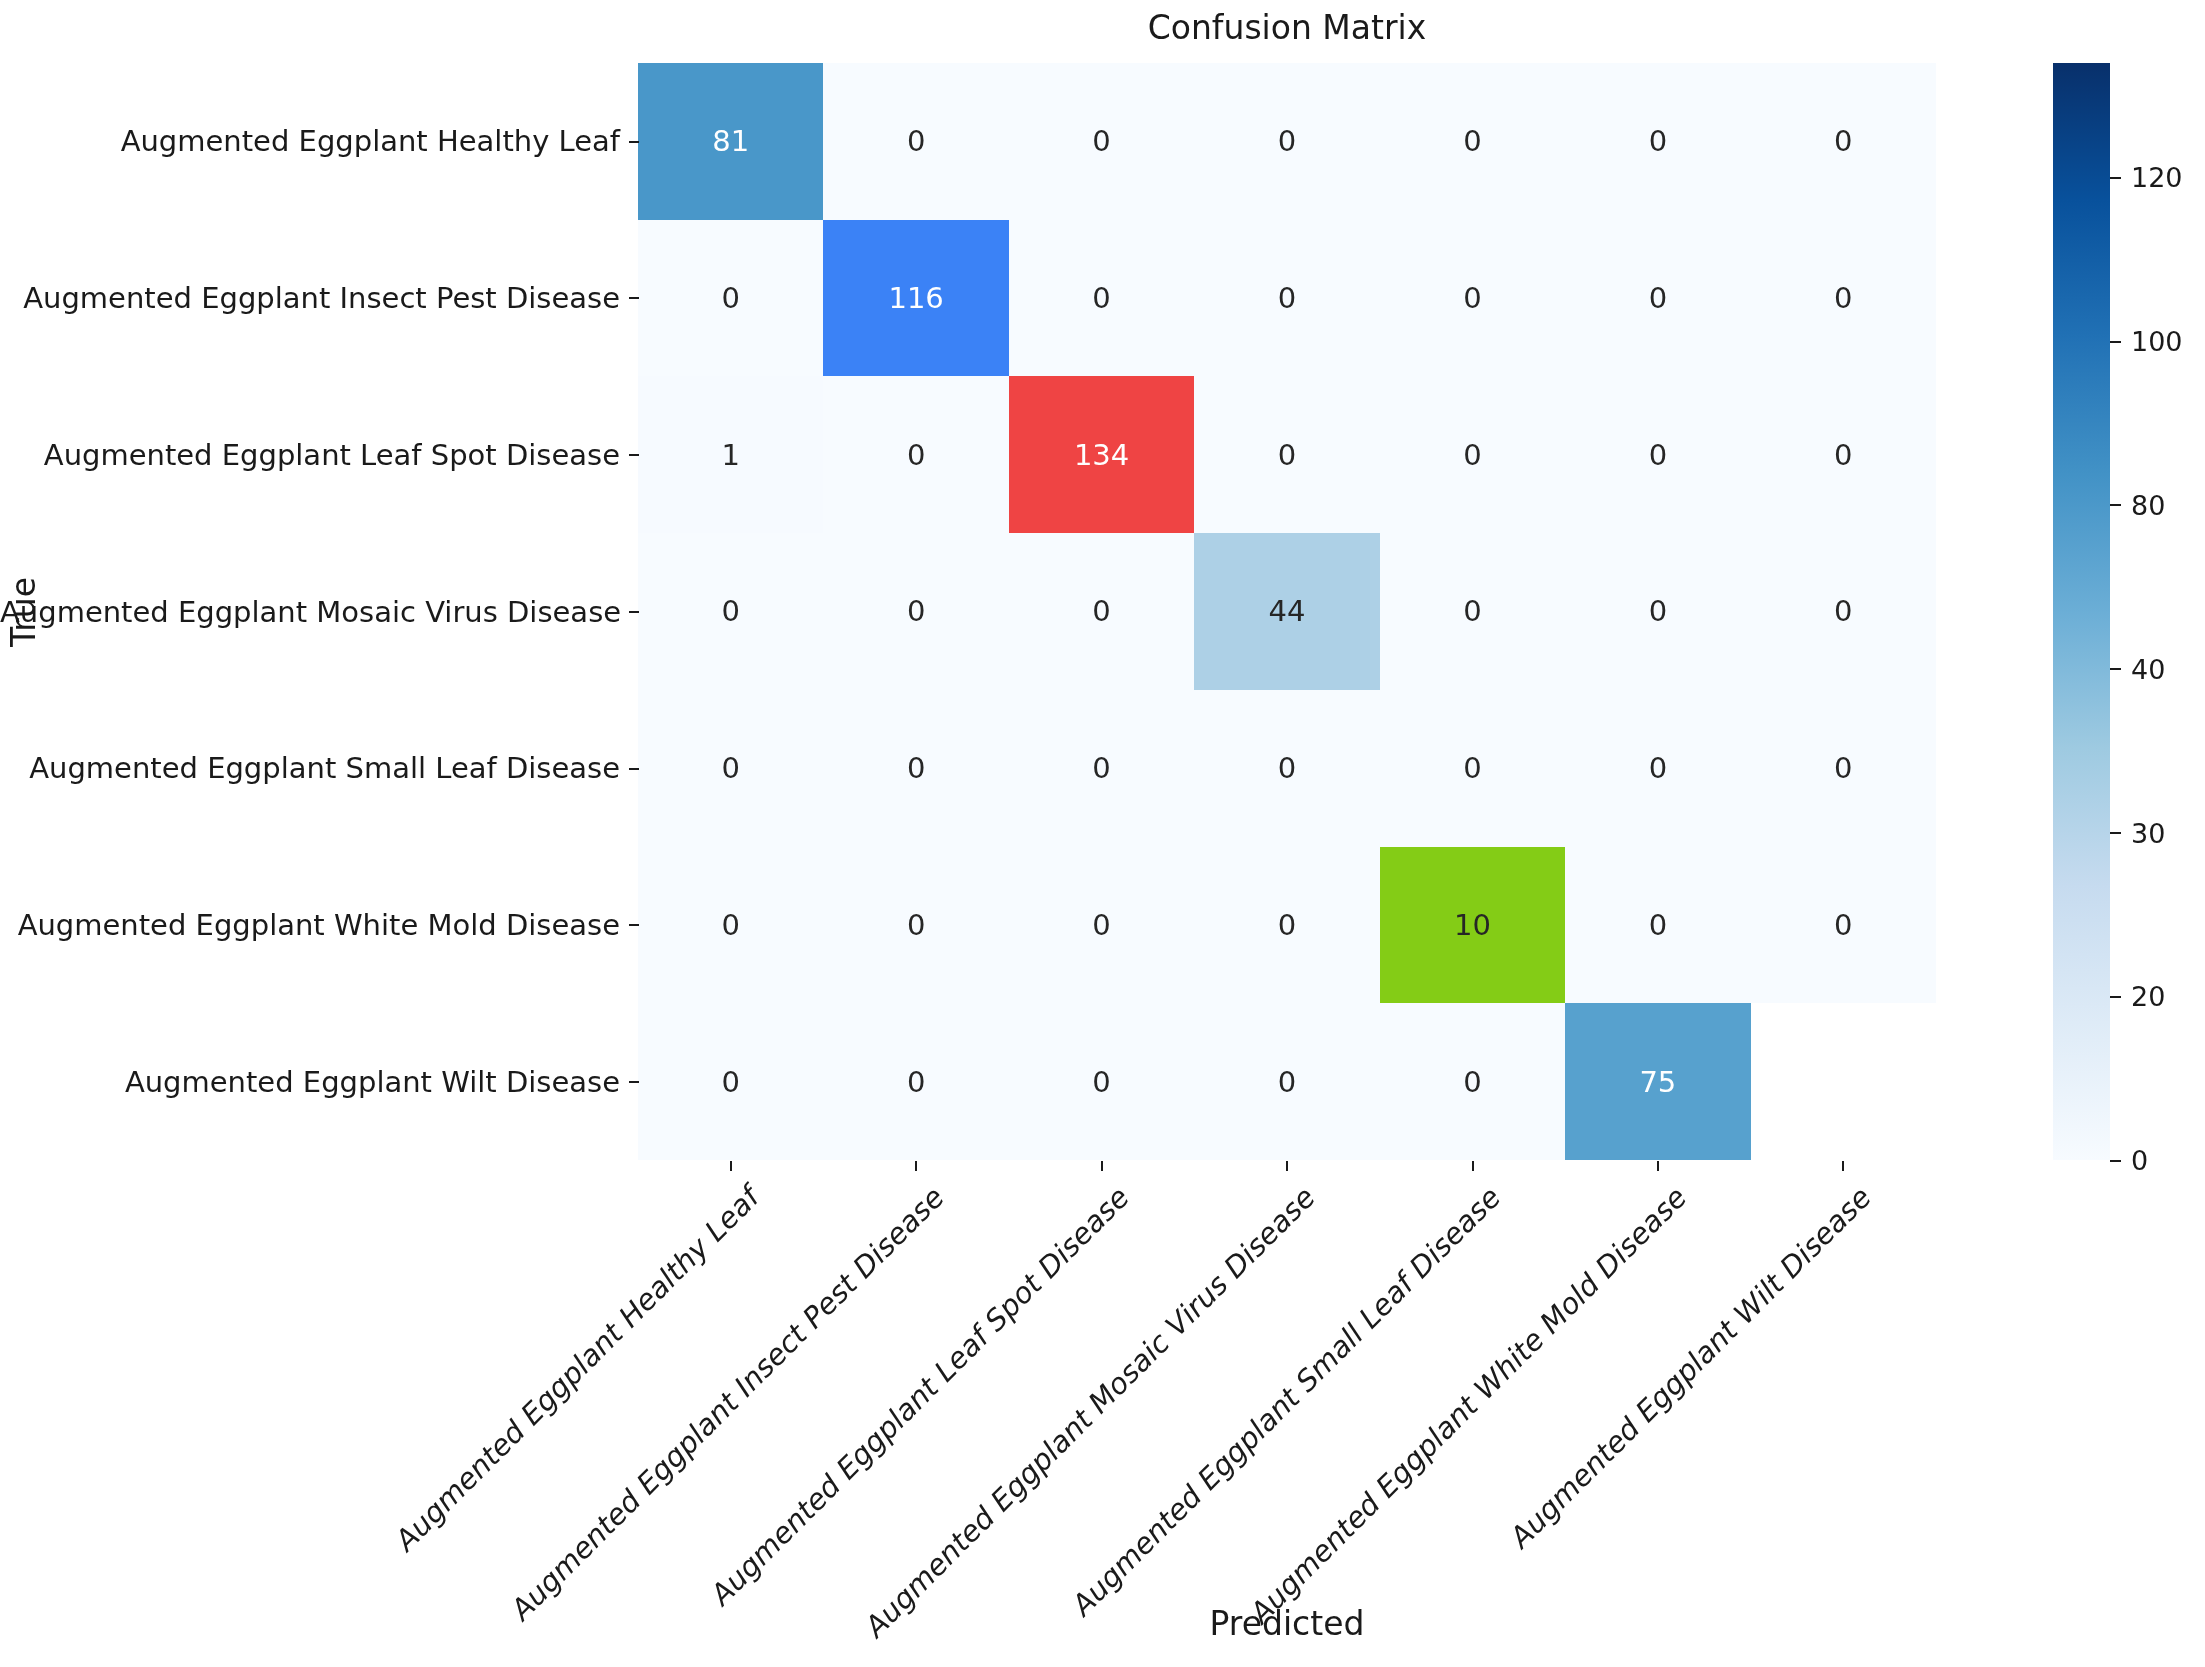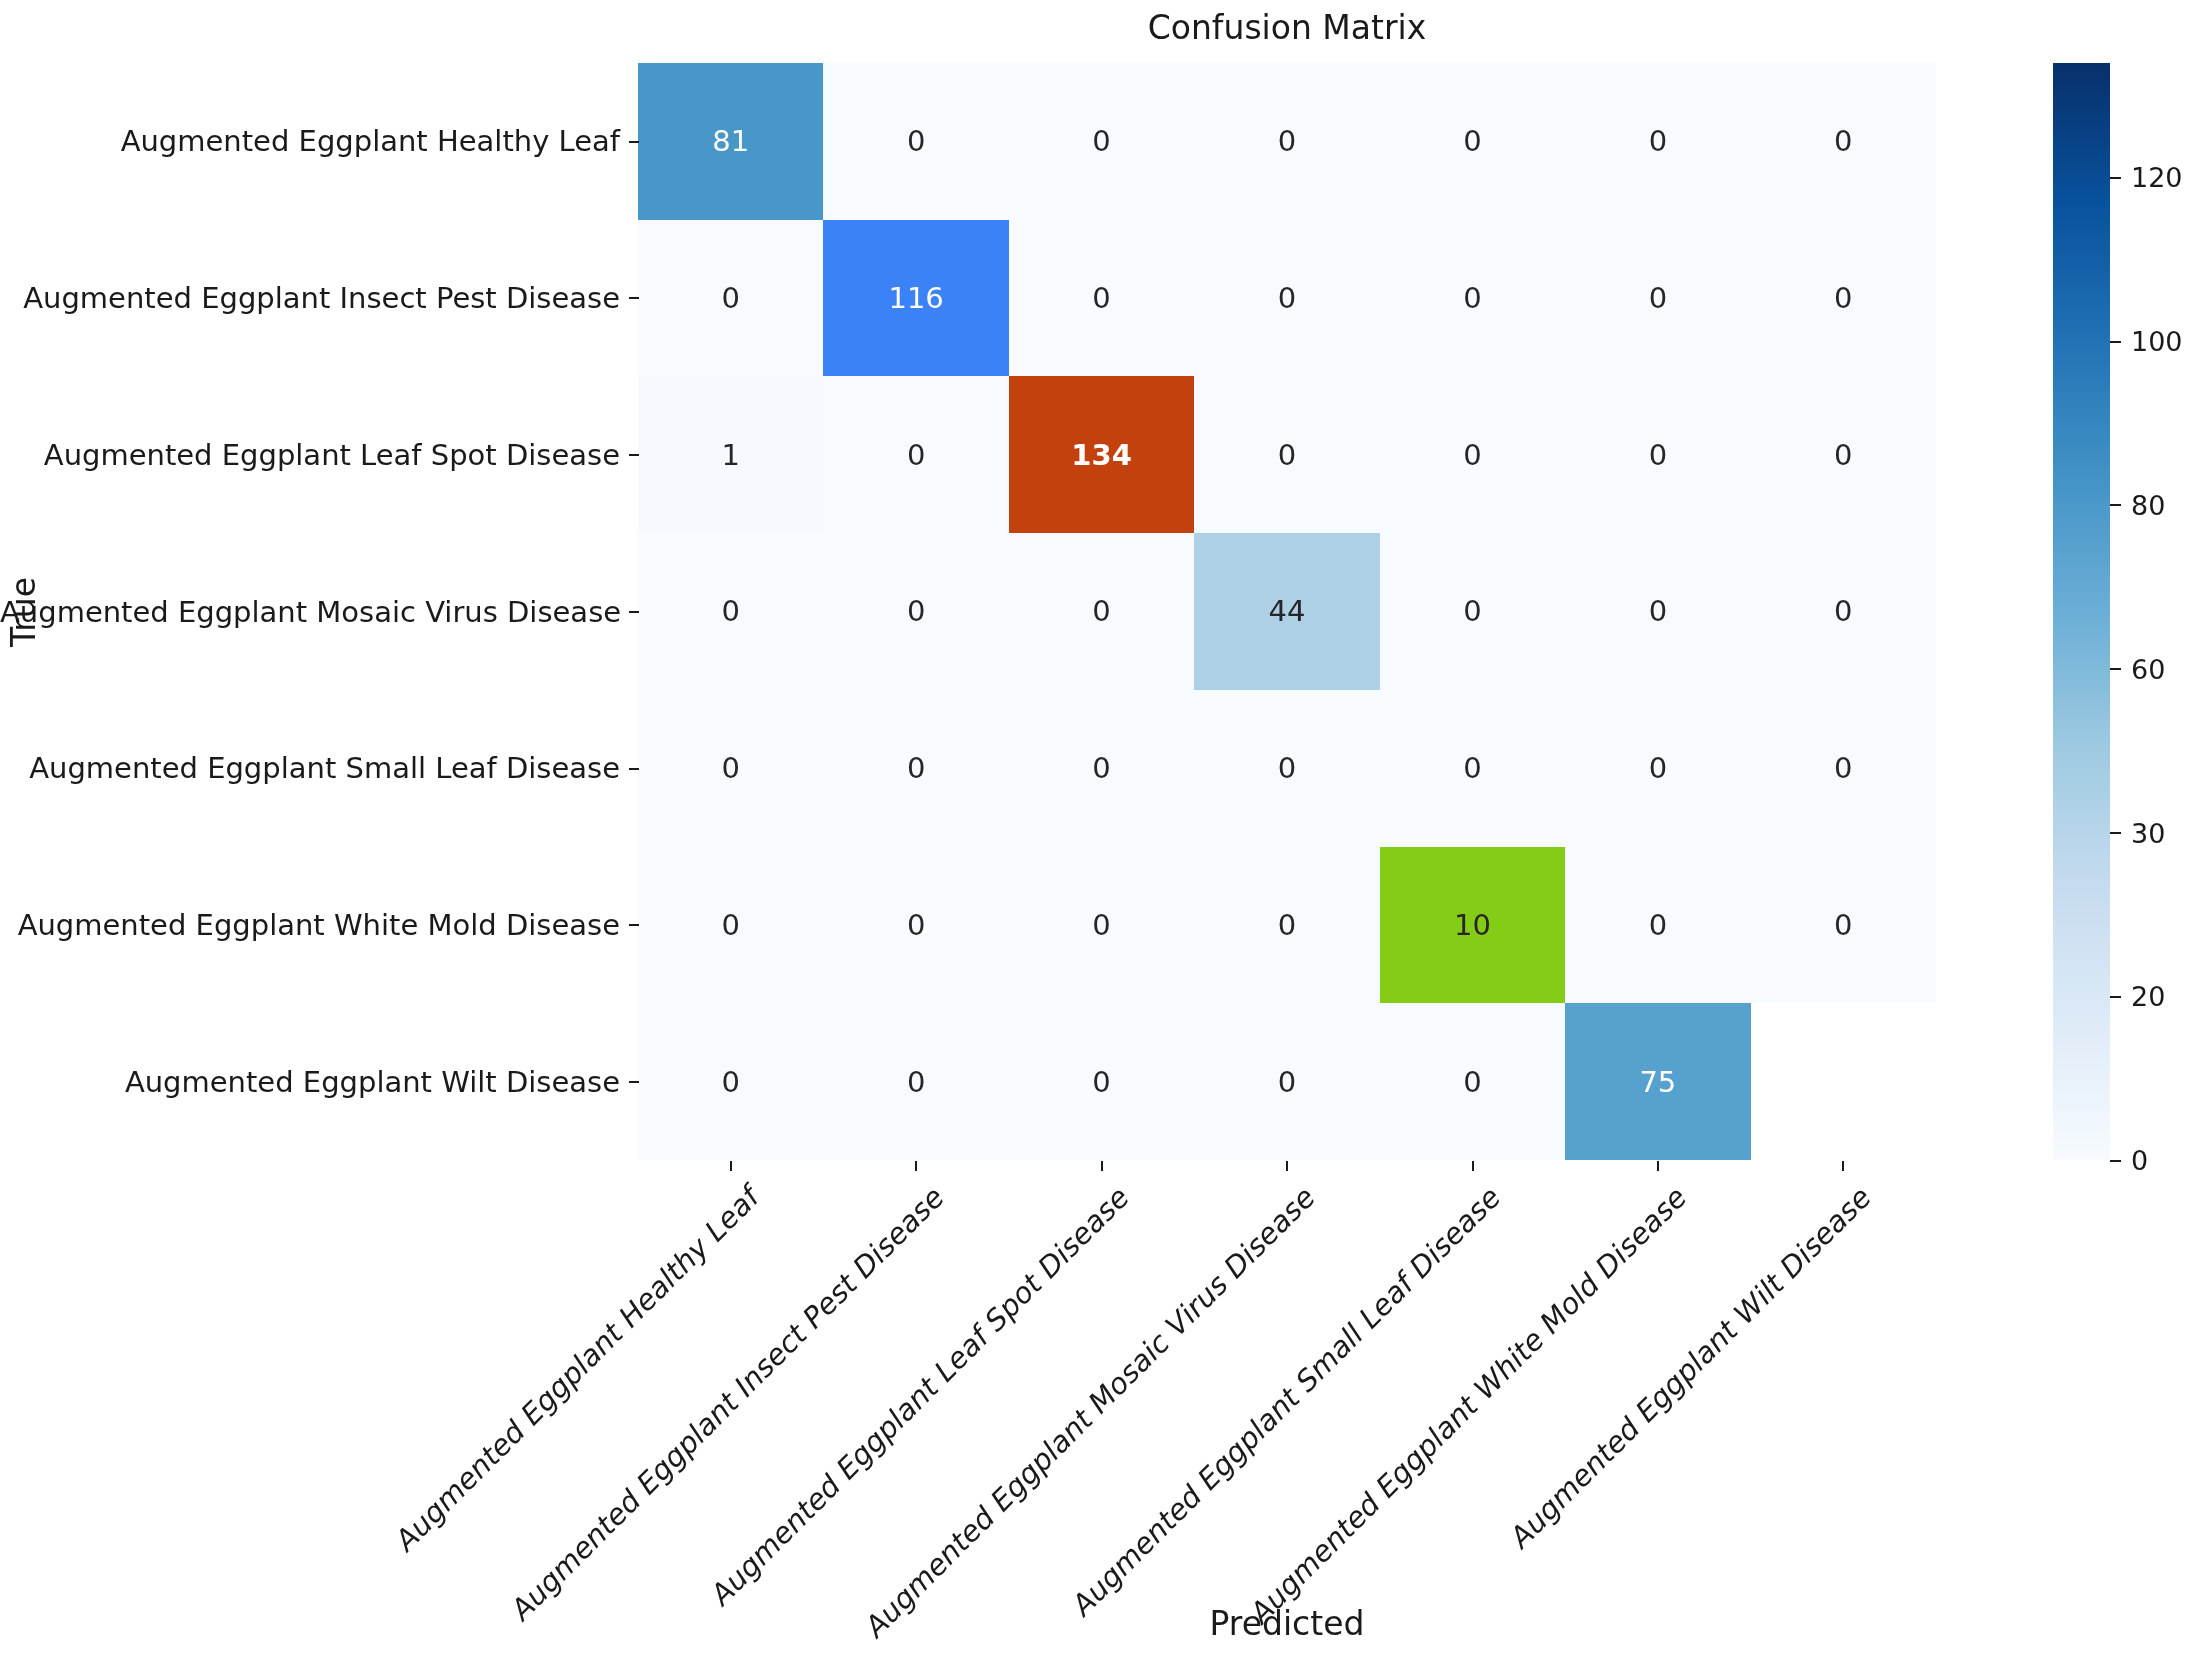--- a/index.html
+++ b/index.html
@@ -156,21 +156,21 @@
       </div>
       <div class="hm-cell" style="background: rgb(247, 251, 255);">
         <span style="color: rgb(38, 38, 38);">0</span>
       </div>
       <div class="hm-cell" style="background: rgb(246, 250, 255);">
         <span style="color: rgb(38, 38, 38);">1</span>
       </div>
       <div class="hm-cell" style="background: rgb(247, 251, 255);">
         <span style="color: rgb(38, 38, 38);">0</span>
       </div>
-      <div class="hm-cell" style="background: #c2410c; font-weight: bold;">
+      <div class="hm-cell" style="background: #ef4444;">
         <span style="color: rgb(255, 255, 255);">134</span>
       </div>
       <div class="hm-cell" style="background: rgb(247, 251, 255);">
         <span style="color: rgb(38, 38, 38);">0</span>
       </div>
       <div class="hm-cell" style="background: rgb(247, 251, 255);">
         <span style="color: rgb(38, 38, 38);">0</span>
       </div>
       <div class="hm-cell" style="background: rgb(247, 251, 255);">
         <span style="color: rgb(38, 38, 38);">0</span>
@@ -312,21 +312,21 @@
 
   <div id="colorbar" style="background: linear-gradient(to top, rgb(247, 251, 255) 0%, rgb(222, 235, 247) 12.5%, rgb(198, 219, 239) 25%, rgb(158, 202, 225) 37.5%, rgb(107, 174, 214) 50%, rgb(66, 146, 198) 62.5%, rgb(33, 113, 181) 75%, rgb(8, 81, 156) 87.5%, rgb(8, 48, 107) 100%);"></div>
   <div id="cbticks">
       <div class="cbtick-mark" style="top: 1160px;"></div>
       <div class="cbtick-label" style="top: 1144px;">0</div>
       <div class="cbtick-mark" style="top: 996px;"></div>
       <div class="cbtick-label" style="top: 980px;">20</div>
       <div class="cbtick-mark" style="top: 832px;"></div>
       <div class="cbtick-label" style="top: 817px;">30</div>
       <div class="cbtick-mark" style="top: 668px;"></div>
-      <div class="cbtick-label" style="top: 653px;">60</div>
+      <div class="cbtick-label" style="top: 653px;">40</div>
       <div class="cbtick-mark" style="top: 504px;"></div>
       <div class="cbtick-label" style="top: 489px;">80</div>
       <div class="cbtick-mark" style="top: 341px;"></div>
       <div class="cbtick-label" style="top: 325px;">100</div>
       <div class="cbtick-mark" style="top: 177px;"></div>
       <div class="cbtick-label" style="top: 161px;">120</div>
     </div>
 </div>
 
 

